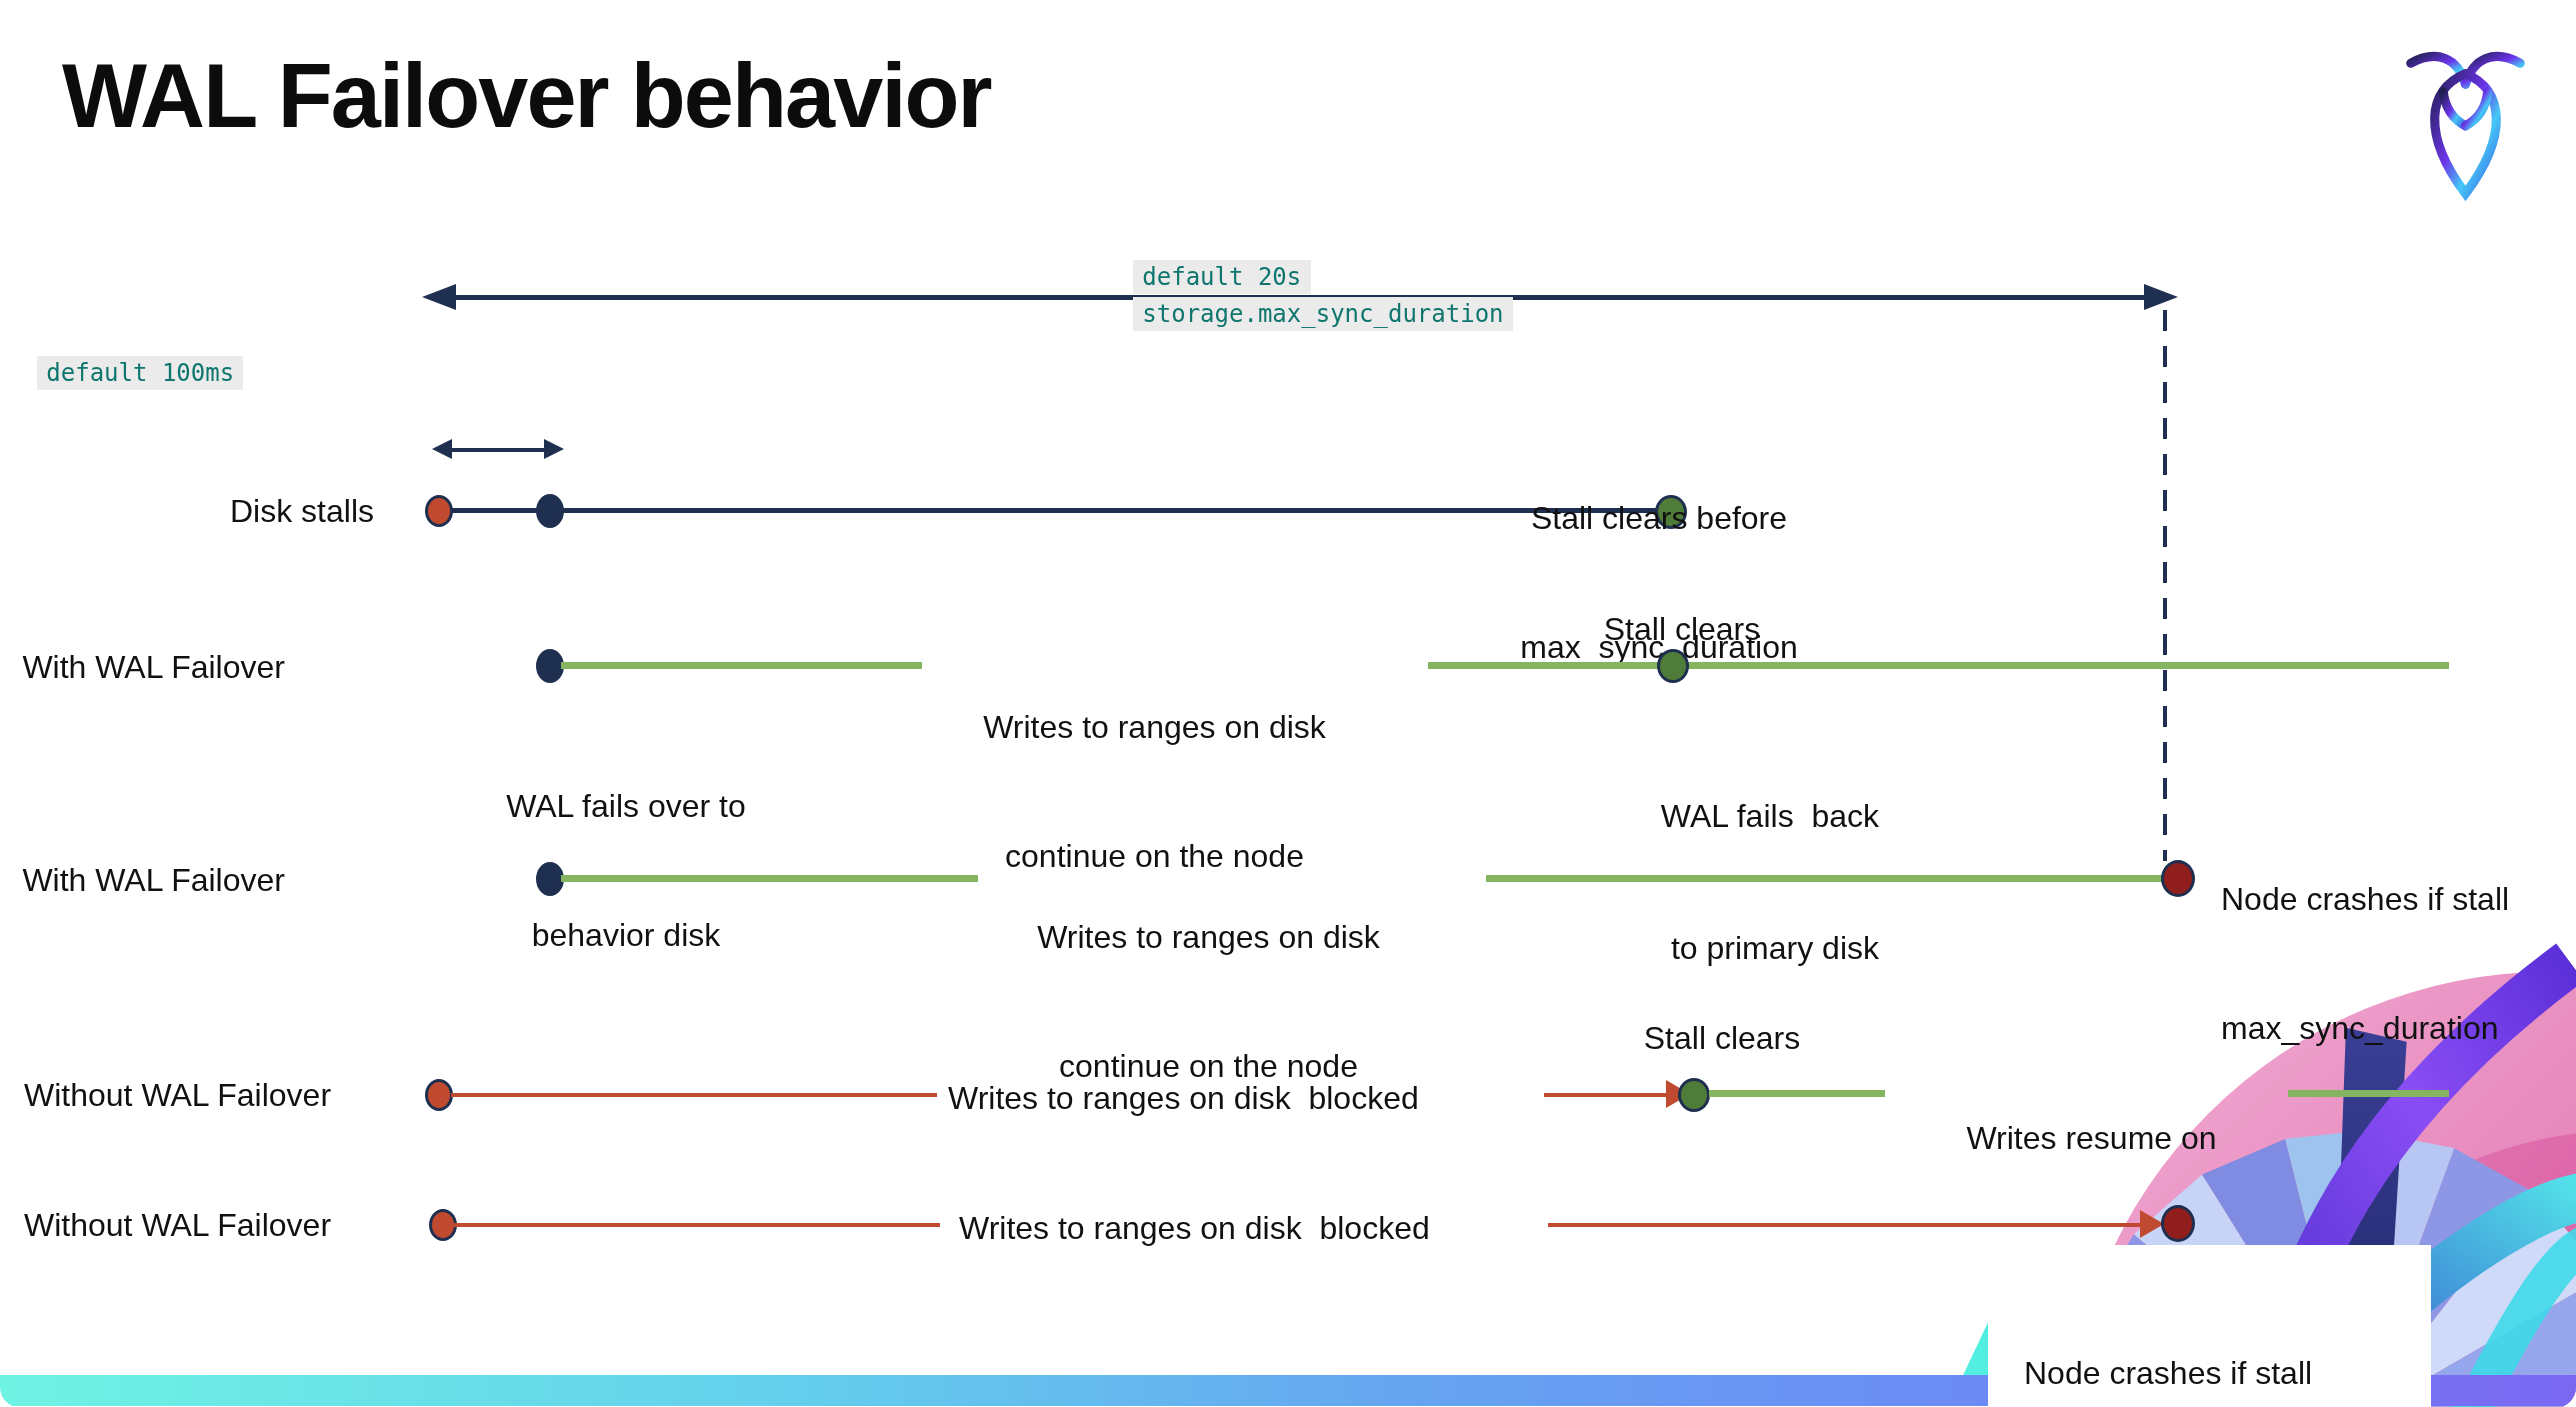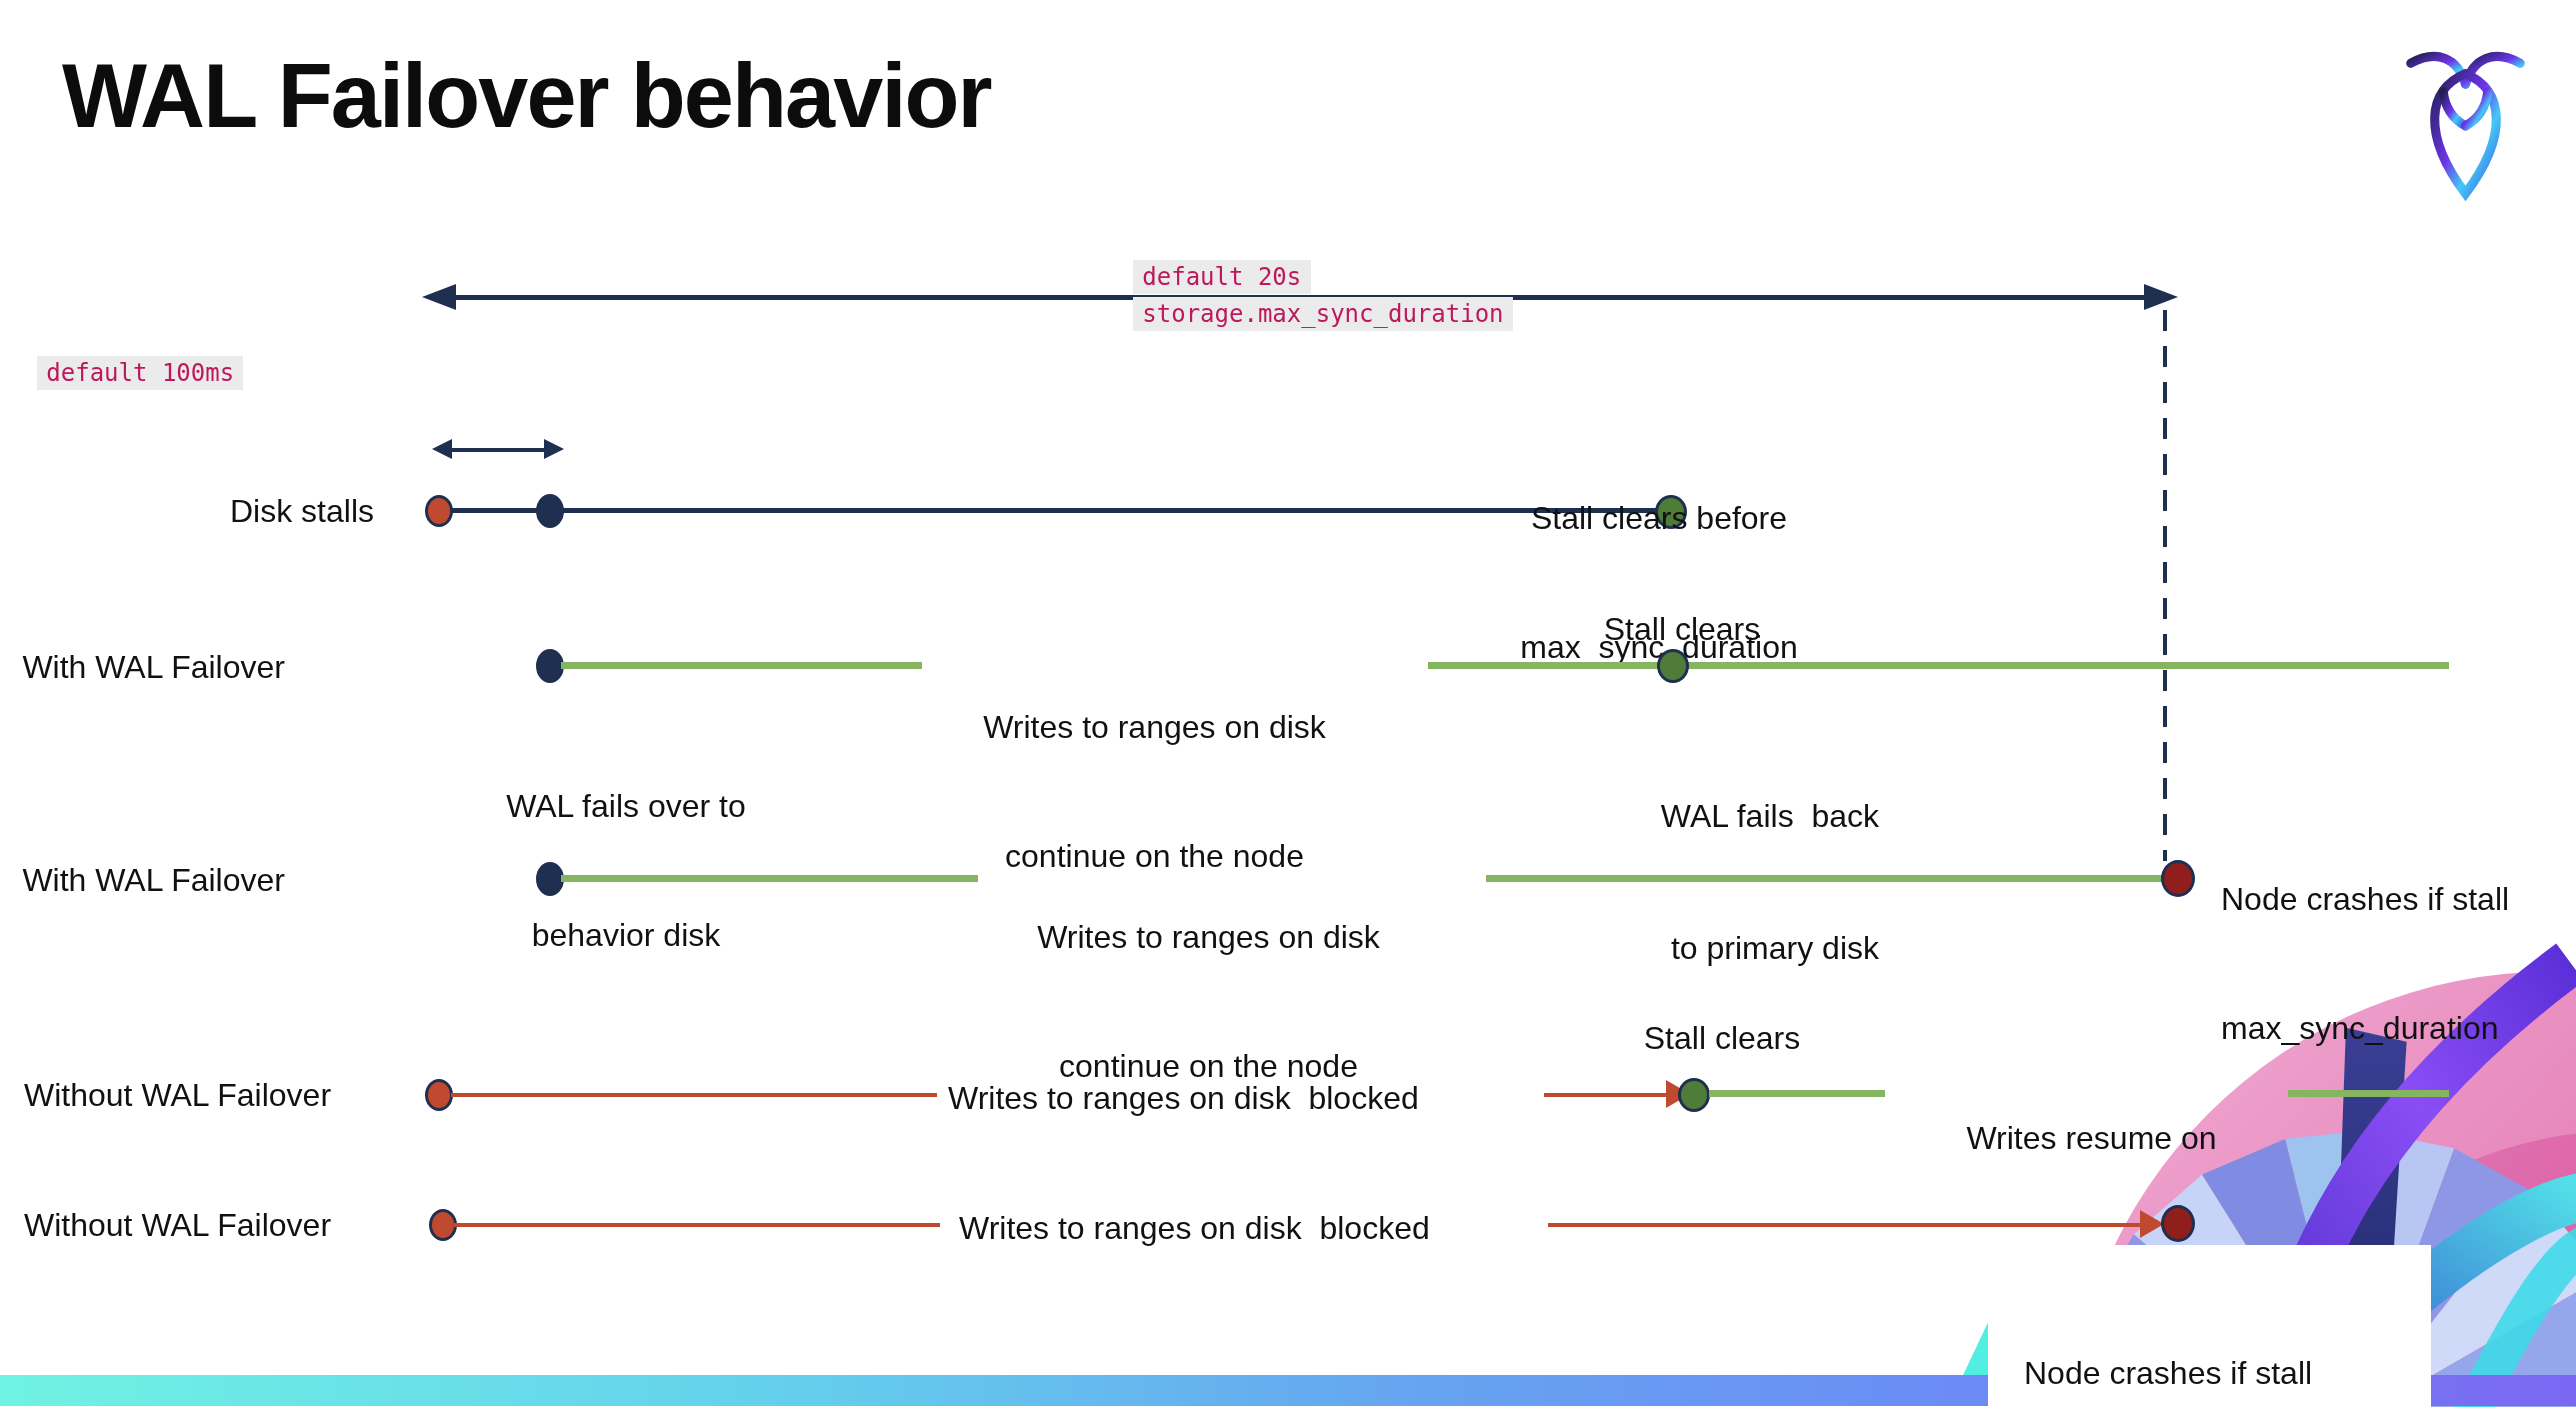--- a/index.html
+++ b/index.html
@@ -1,23 +1,23 @@
 <!DOCTYPE html>
 <html style="font-size:15px"><head>
 <meta charset="utf-8">
 <style>
   html,body{margin:0;padding:0;background:#fff;}
   .stage{position:relative;width:2576px;height:1408px;background:#ffffff;overflow:hidden;
-         font-family:"Liberation Sans",sans-serif;color:#111;}
+         font-family:"Liberation Sans",sans-serif;color:#111;border-radius:21px;}
   .title{position:absolute;left:62px;top:45px;font-size:90px;font-weight:800;
          letter-spacing:-1.9px;color:#0c0c0c;}
   .row-label{position:absolute;font-size:32px;color:#111;white-space:pre;}
   .callout{position:absolute;font-size:32px;color:#111;text-align:center;line-height:43px;white-space:pre;}
   .callout.left{text-align:left;}
-  .chip{position:absolute;font-family:"DejaVu Sans Mono",monospace;font-size:24px;color:#be185d;
+  .chip{position:absolute;font-family:"DejaVu Sans Mono",monospace;font-size:24px;color:#0f766e;
         background:#EBEBEB;padding:2.8px 9.3px;white-space:pre;}
   .hline{position:absolute;}
   .navy-line{background:#1F2F50;height:4.7px;}
   .green-line{background:#85B561;height:6.5px;}
   .red-line{background:#C04A2F;height:3.7px;}
   .dot{position:absolute;box-sizing:border-box;border:3.7px solid #1F2F50;border-radius:50%;}
   .dot.red{background:#C04A2F;}
   .dot.navy{background:#1F2F50;}
   .dot.green{background:#4F7C38;}
   .dot.maroon{background:#8F1E1C;}

